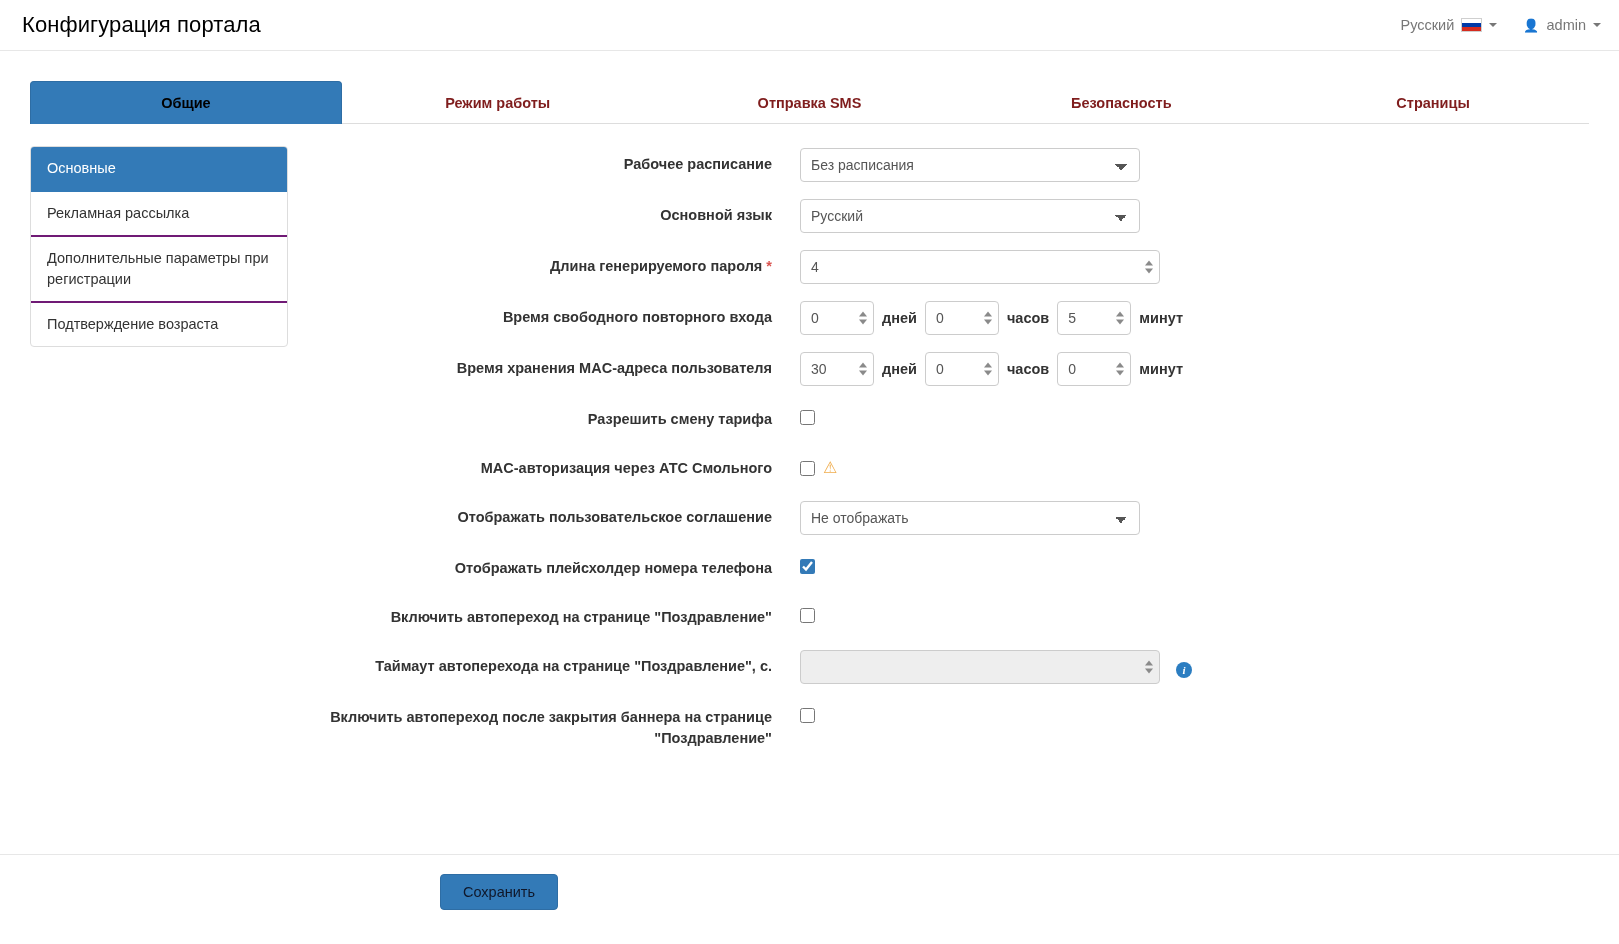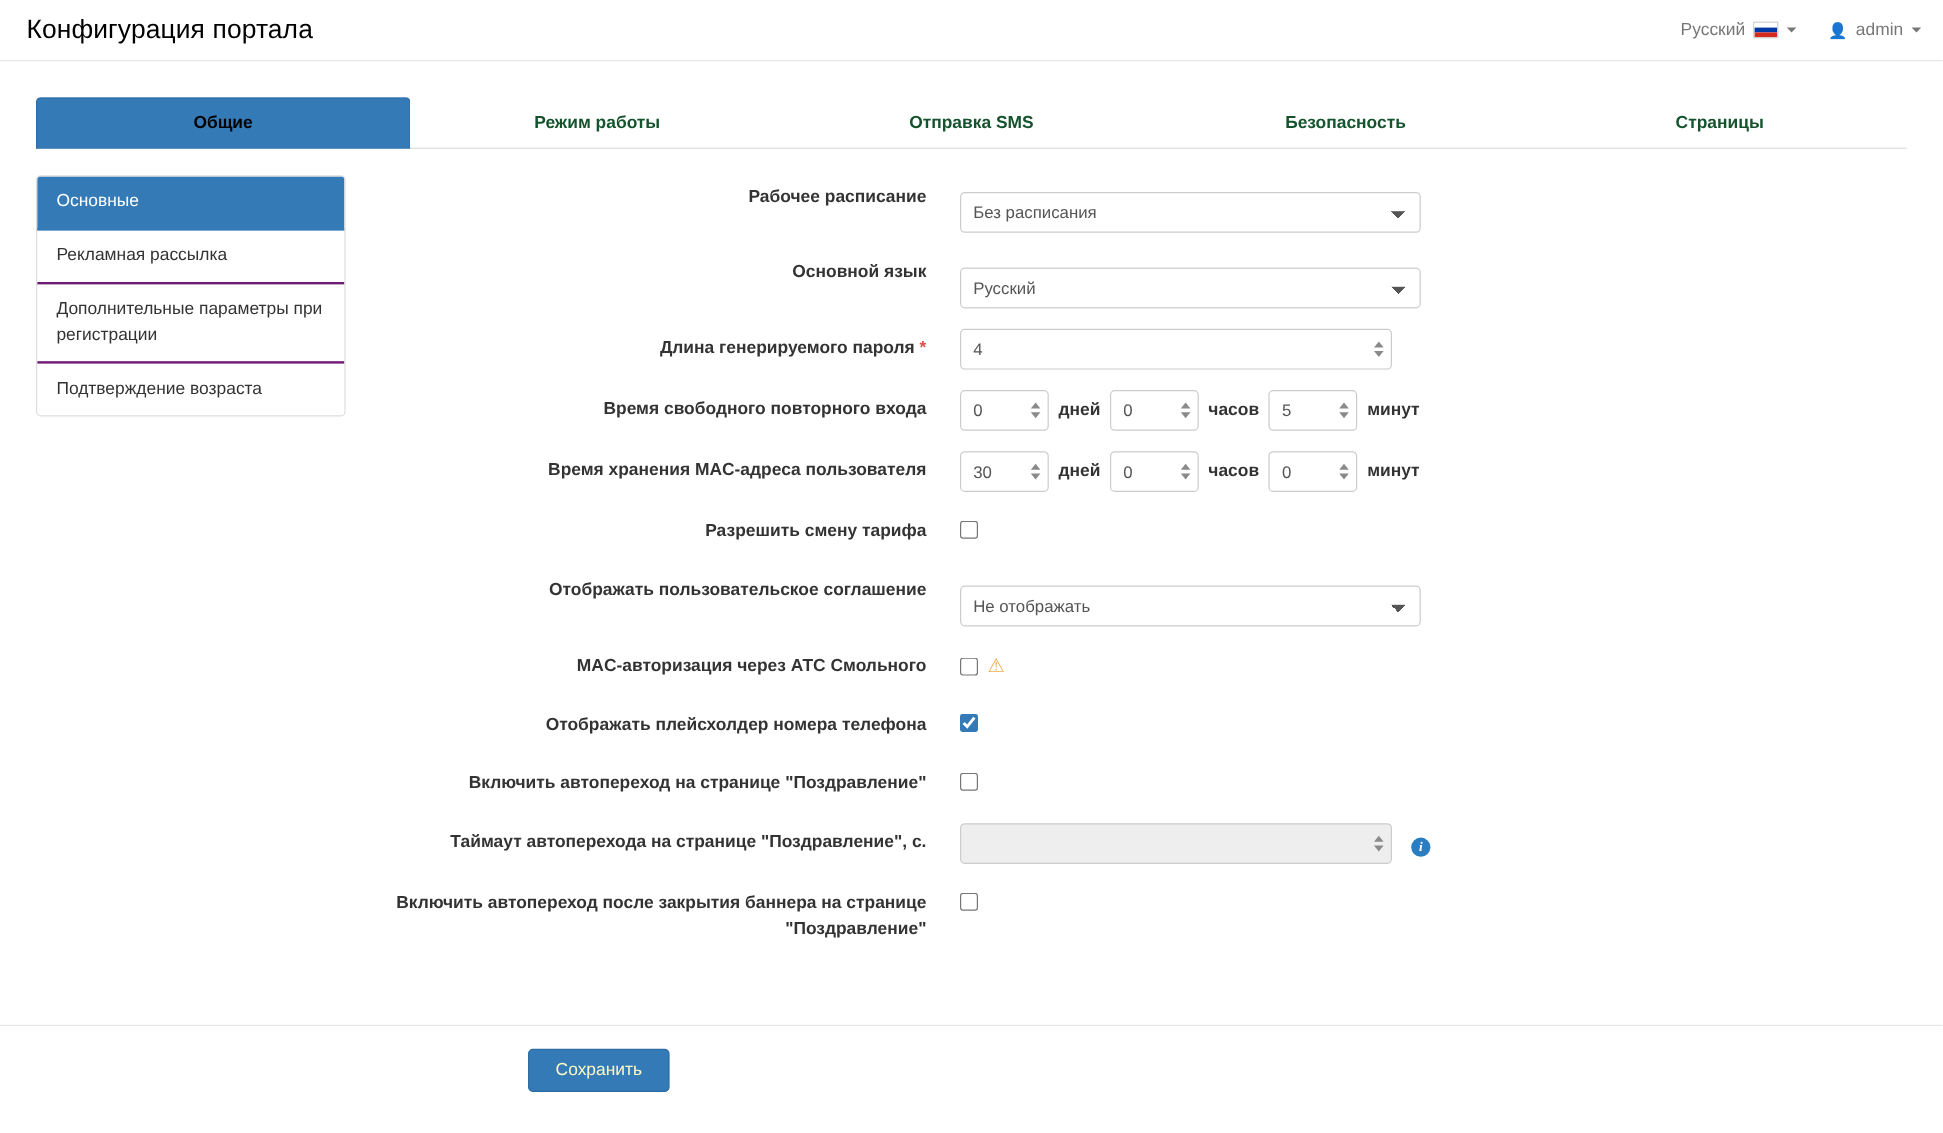--- a/index.html
+++ b/index.html
@@ -69,21 +69,21 @@
     margin: 30px 30px 0 30px;
     display: flex;
     border-bottom: 1px solid #dddddd;
     gap: 0;
   }
   .tab {
     flex: 1 1 0;
     text-align: center;
     padding: 13px 6px;
     font-size: 14.5px;
-    color: #14532d;
+    color: #7f1d1d;
     cursor: pointer;
     border: 1px solid transparent;
     border-bottom: none;
     border-radius: 4px 4px 0 0;
     margin-bottom: -1px;
     font-weight: 700;
   }
   .tab.active {
     background: #337ab7;
     color: #000000;
@@ -153,32 +153,31 @@
     height: 34px;
     border: 1px solid #cccccc;
     border-radius: 4px;
     background: #ffffff;
     padding: 6px 10px;
     font-size: 14px;
     color: #555555;
     font-family: "Liberation Sans", sans-serif;
   }
   select.ctl {
-    width: 384px;
+    width: 340px;
     appearance: none;
     -webkit-appearance: none;
     background-image:
       linear-gradient(45deg, transparent 50%, #555 50%),
       linear-gradient(135deg, #555 50%, transparent 50%);
     background-position:
       calc(100% - 18px) 15px,
       calc(100% - 12px) 15px;
     background-size: 6px 6px, 6px 6px;
     background-repeat: no-repeat;
-    margin-top: 12px;
   }
   input.num {
     width: 360px;
     padding-right: 26px;
   }
   input.num.small { width: 74px; }
   .spin {
     position: relative;
     display: inline-block;
   }
@@ -236,21 +235,21 @@
     position: absolute;
     left: 0; right: 0; bottom: 0;
     height: 90px;
     border-top: 1px solid #e7e7e7;
     background: #ffffff;
     padding: 19px 0 0 440px;
   }
   .btn-save {
     background: #337ab7;
     border: 1px solid #2e6da4;
-    color: #fef9c3;
+    color: #0f172a;
     font-size: 14.5px;
     padding: 9px 22px;
     border-radius: 4px;
     cursor: pointer;
     font-family: "Liberation Sans", sans-serif;
   }
   .wrapper { position: relative; width: 1619px; height: 944px; }
 </style>
 </head>
 <body>
@@ -392,37 +391,37 @@
 
 
       <div class="row">
         <div class="row-label">Разрешить смену тарифа</div>
         <div class="row-control">
           <input class="cb" type="checkbox" style="">
         </div>
       </div>
 
       <div class="row">
+        <div class="row-label">MAC-авторизация через АТС Смольного</div>
+        <div class="row-control">
+          <input class="cb" type="checkbox" style="">
+          <span class="warn-icon">⚠</span>
+        </div>
+      </div>
+
+      <div class="row">
         <div class="row-label">Отображать пользовательское соглашение</div>
         <div class="row-control">
           <select class="ctl">
             <option>Не отображать</option>
           </select>
         </div>
       </div>
 
       <div class="row">
-        <div class="row-label">MAC-авторизация через АТС Смольного</div>
-        <div class="row-control">
-          <input class="cb" type="checkbox" style="">
-          <span class="warn-icon">⚠</span>
-        </div>
-      </div>
-
-      <div class="row">
         <div class="row-label">Отображать плейсхолдер номера телефона</div>
         <div class="row-control">
           <input class="cb" type="checkbox" checked="" style="">
         </div>
       </div>
 
       <div class="row">
         <div class="row-label">Включить автопереход на странице "Поздравление"</div>
         <div class="row-control">
           <input class="cb" type="checkbox" style="">

